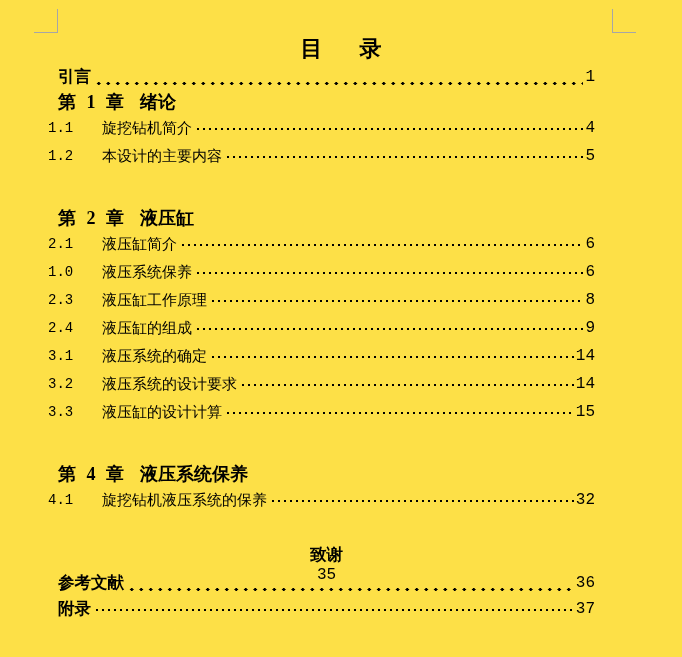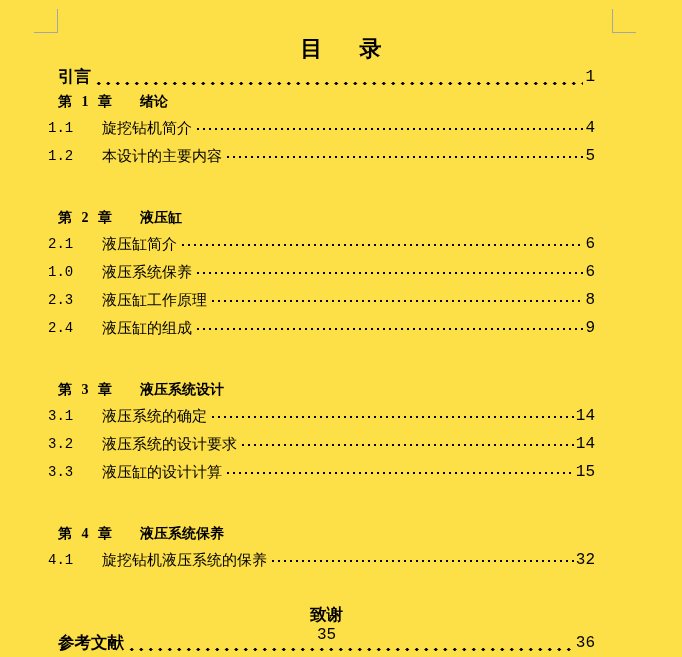--- a/index.html
+++ b/index.html
@@ -63,21 +63,21 @@
     font-weight: bold;
     font-size: 16.5px;
   }
   .row.level1.gap { margin-top: 30px; flex-direction: column; }
 
   
   .row.chapter {
     height: 24px;
     padding-left: 10px;
     font-weight: bold;
-    font-size: 14px;
+    font-size: 18px;
   }
   .row.chapter.gap { margin-top: 36px; }
   .chapter .ch-num {
     display: inline-block;
     width: 82px;
     letter-spacing: 1.5px;
     word-spacing: 3px;
   }
 
   
@@ -128,22 +128,22 @@
   <div class="toc">
       <div class="row level1"><span class="label">引言</span><span class="leader period"></span><span class="page-num">1</span></div>
       <div class="row chapter"><span class="ch-num">第 1 章</span><span class="ch-title">绪论</span></div>
       <div class="row level2"><span class="num">1.1</span><span class="label">旋挖钻机简介</span><span class="leader middot"></span><span class="page-num">4</span></div>
       <div class="row level2"><span class="num">1.2</span><span class="label">本设计的主要内容</span><span class="leader middot"></span><span class="page-num">5</span></div>
       <div class="row chapter gap"><span class="ch-num">第 2 章</span><span class="ch-title">液压缸</span></div>
       <div class="row level2"><span class="num">2.1</span><span class="label">液压缸简介</span><span class="leader middot"></span><span class="page-num">6</span></div>
       <div class="row level2"><span class="num">1.0</span><span class="label">液压系统保养</span><span class="leader middot"></span><span class="page-num">6</span></div>
       <div class="row level2"><span class="num">2.3</span><span class="label">液压缸工作原理</span><span class="leader middot"></span><span class="page-num">8</span></div>
       <div class="row level2"><span class="num">2.4</span><span class="label">液压缸的组成</span><span class="leader middot"></span><span class="page-num">9</span></div>
-      <div class="row chapter gap"><span class="ch-num">第 3 章</span><span class="ch-title">液压系统设计</span></div>
       <div class="row level2"><span class="num">3.1</span><span class="label">液压系统的确定</span><span class="leader middot"></span><span class="page-num">14</span></div>
       <div class="row level2"><span class="num">3.2</span><span class="label">液压系统的设计要求</span><span class="leader middot"></span><span class="page-num">14</span></div>
       <div class="row level2"><span class="num">3.3</span><span class="label">液压缸的设计计算</span><span class="leader middot"></span><span class="page-num">15</span></div>
       <div class="row chapter gap"><span class="ch-num">第 4 章</span><span class="ch-title">液压系统保养</span></div>
       <div class="row level2"><span class="num">4.1</span><span class="label">旋挖钻机液压系统的保养</span><span class="leader middot"></span><span class="page-num">32</span></div>
       <div class="row level1 gap"><span class="label">致谢</span><span class="leader middot"></span><span class="page-num">35</span></div>
       <div class="row level1"><span class="label">参考文献</span><span class="leader period"></span><span class="page-num">36</span></div>
+      <div class="row level1"><span class="label">附录</span><span class="leader middot"></span><span class="page-num">37</span></div>
     </div>
 </div>
 
 </body></html>

